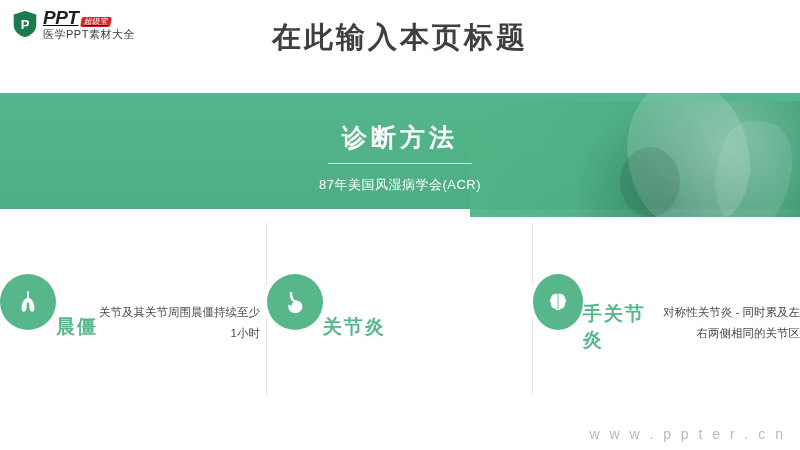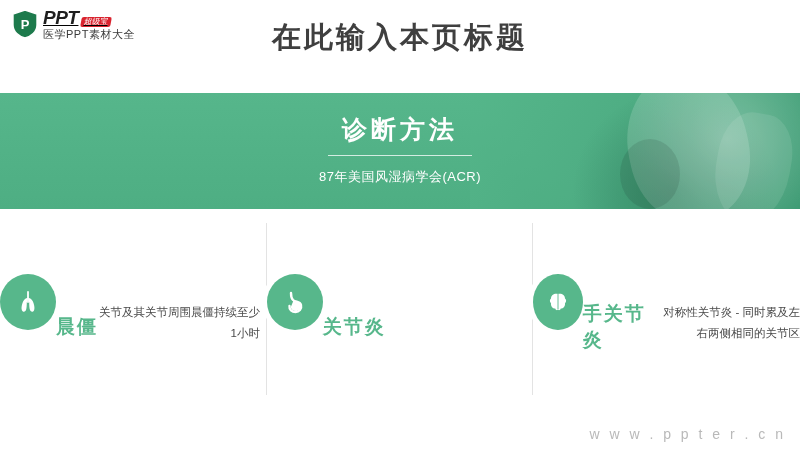--- a/index.html
+++ b/index.html
@@ -126,21 +126,21 @@
     top: 46px;
     width: 60px;
     height: 70px;
     background: rgba(0,0,0,0.10);
     border-radius: 50%;
   }
 
   .panel-green {
     position: absolute;
     left: 0;
-    top: 0;
+    top: 8px;
     width: 800px;
     height: 116px;
   }
 
   .diag-title {
     position: absolute;
     top: 20px;
     left: 0;
     width: 100%;
     text-align: center;

